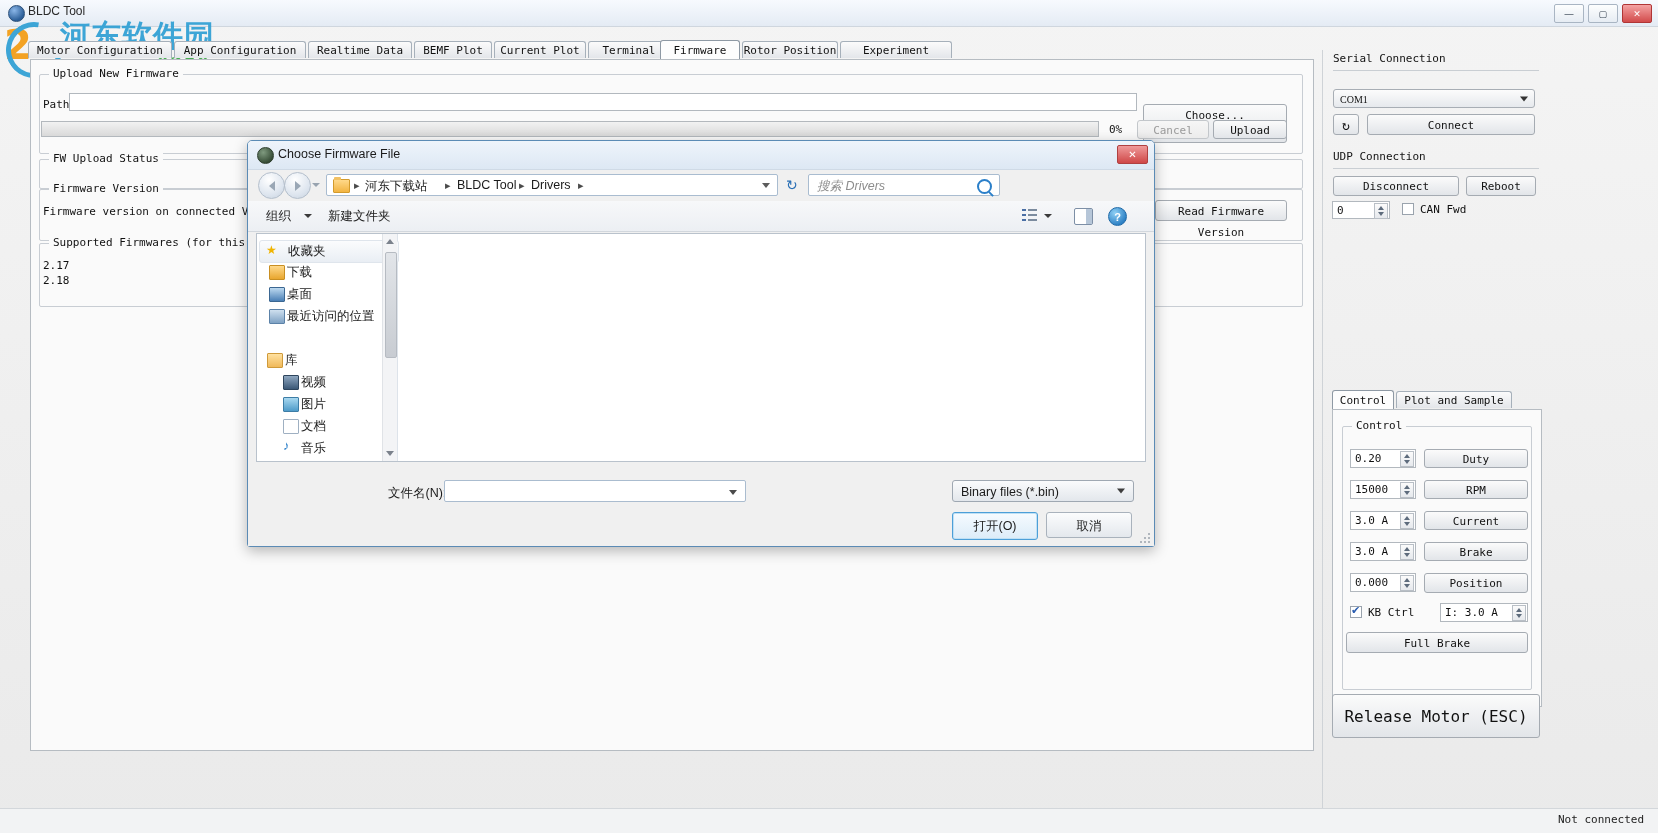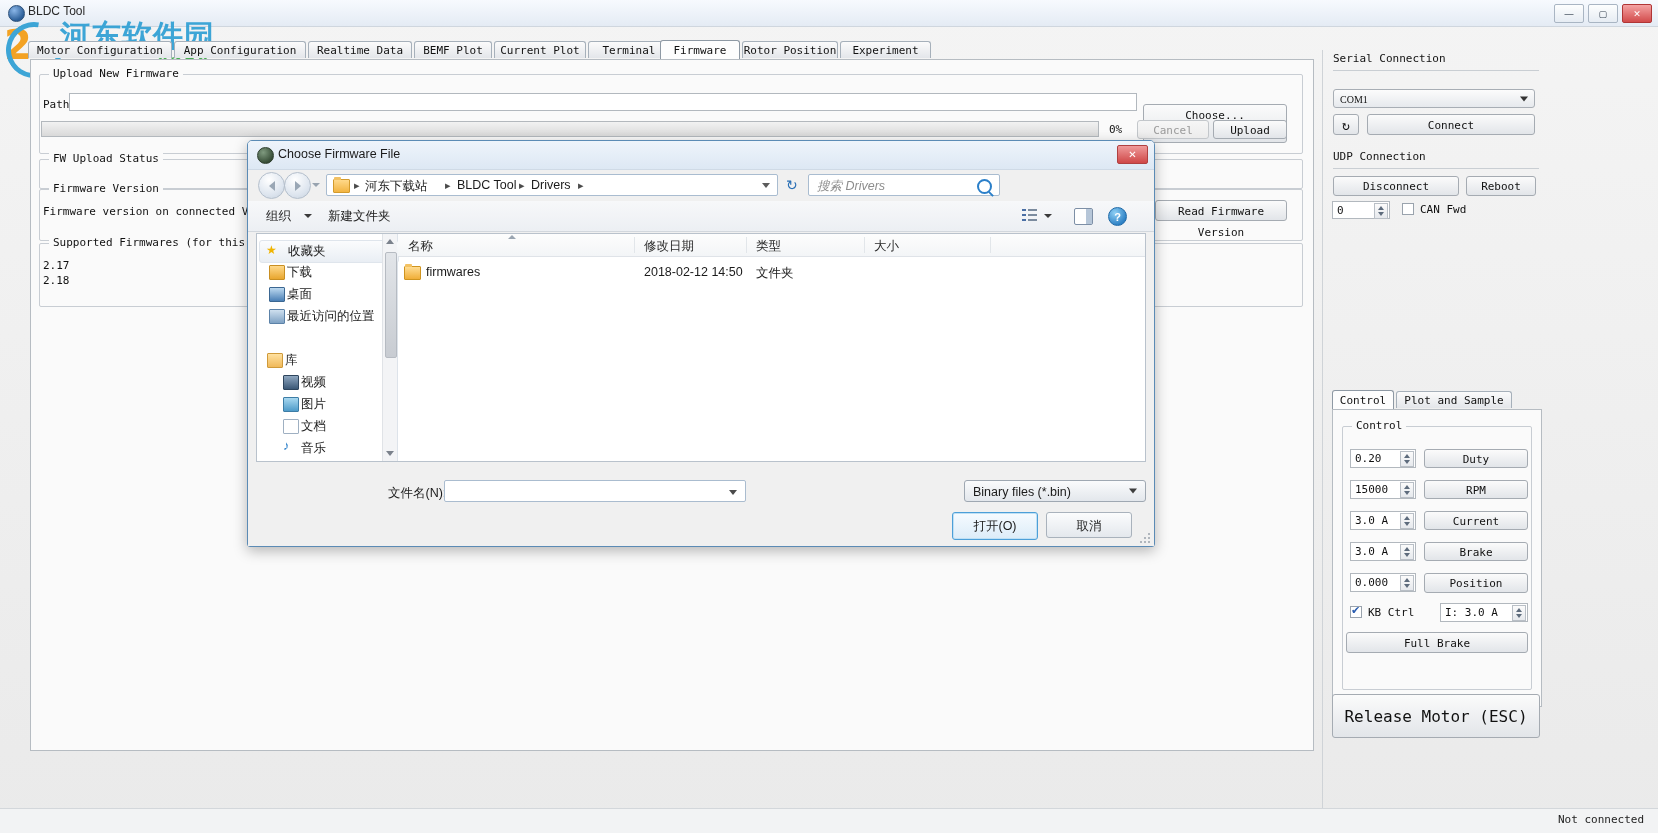--- a/index.html
+++ b/index.html
@@ -234,21 +234,21 @@
 
   <div class="tabstrip">
     <div class="tab" style="left:28px;width:144px">Motor Configuration</div>
     <div class="tab" style="left:174px;width:132px">App Configuration</div>
     <div class="tab" style="left:308px;width:104px">Realtime Data</div>
     <div class="tab" style="left:414px;width:78px">BEMF Plot</div>
     <div class="tab" style="left:494px;width:92px">Current Plot</div>
     <div class="tab" style="left:588px;width:82px">Terminal</div>
     <div class="tab active" style="left:660px;width:80px">Firmware</div>
     <div class="tab" style="left:742px;width:96px">Rotor Position</div>
-    <div class="tab" style="left:840px;width:91px">Experiment</div>
+    <div class="tab" style="left:840px;width:112px">Experiment</div>
   </div>
 
   <div class="mainpanel">
 
     <div class="gbox" style="left:8px;top:14px;width:1262px;height:78px;">
       <div class="gtitle">Upload New Firmware</div>
     </div>
     <div class="lbl" style="left:12px;top:38px;">Path</div>
     <div class="tfield" style="left:38px;top:33px;width:1068px;"></div>
     <div class="btn" style="left:1112px;top:44px;width:144px;height:39px;line-height:21px;">Choose...</div>
@@ -450,50 +450,29 @@
         <div class="treeitem" style="top:184px;left:44px;"><span class="tico" style="background:#fff;border:1px solid #9fb0c2;border-radius:1px;"></span><span>文档</span></div>
         <div class="treeitem" style="top:206px;left:44px;"><span class="tico" style="border:none;color:#2a7fc9;font-size:13px;top:-2px;">♪</span><span>音乐</span></div>
 
         <div class="vscroll">
           <div class="vup"></div>
           <div class="vthumb"></div>
           <div class="vdn"></div>
         </div>
       </div>
 
-      <div class="filepane">
-        <div class="colhdr">
-          <div class="sortmark" style="left:110px;"></div>
-          <div class="colcell" style="left:10px;">名称</div>
-          <div class="coldiv" style="left:236px;"></div>
-          <div class="colcell" style="left:246px;">修改日期</div>
-          <div class="coldiv" style="left:348px;"></div>
-          <div class="colcell" style="left:358px;">类型</div>
-          <div class="coldiv" style="left:466px;"></div>
-          <div class="colcell" style="left:476px;">大小</div>
-          <div class="coldiv" style="left:592px;"></div>
-        </div>
-
-        <div class="frow" style="top:28px;">
-          <div class="ffolder"></div>
-          <div class="fcell" style="left:28px;">firmwares</div>
-          <div class="fcell" style="left:246px;">2018-02-12 14:50</div>
-          <div class="fcell" style="left:358px;">文件夹</div>
-          <div class="fcell" style="left:476px;"></div>
-        </div>
-      </div>
     </div>
 
     <div class="dlg-foot">
       <div class="fnlabel" style="left:140px;top:21px;">文件名(N):</div>
       <div class="fninput" style="left:196px;top:16px;width:302px;height:22px;">
         <span style="position:absolute;left:6px;top:3px;font-size:12.5px;color:#1b1b1b;"></span>
         <span class="fncaret"></span>
       </div>
-      <div class="filtercombo" style="left:704px;top:16px;width:182px;height:22px;line-height:22px;padding-left:8px;margin-left:12px;">
+      <div class="filtercombo" style="left:704px;top:16px;width:182px;height:22px;line-height:22px;padding-left:8px;">
         <span>Binary files (*.bin)</span>
         <span class="fcaret"></span>
       </div>
 
       <div class="dbtn primary" style="left:704px;top:48px;width:86px;height:28px;line-height:26px;">打开(O)</div>
       <div class="dbtn" style="left:798px;top:48px;width:86px;height:26px;line-height:26px;">取消</div>
 
       <div class="grip">
         <span style="left:8px;top:8px"></span>
           <span style="left:4px;top:8px"></span>

